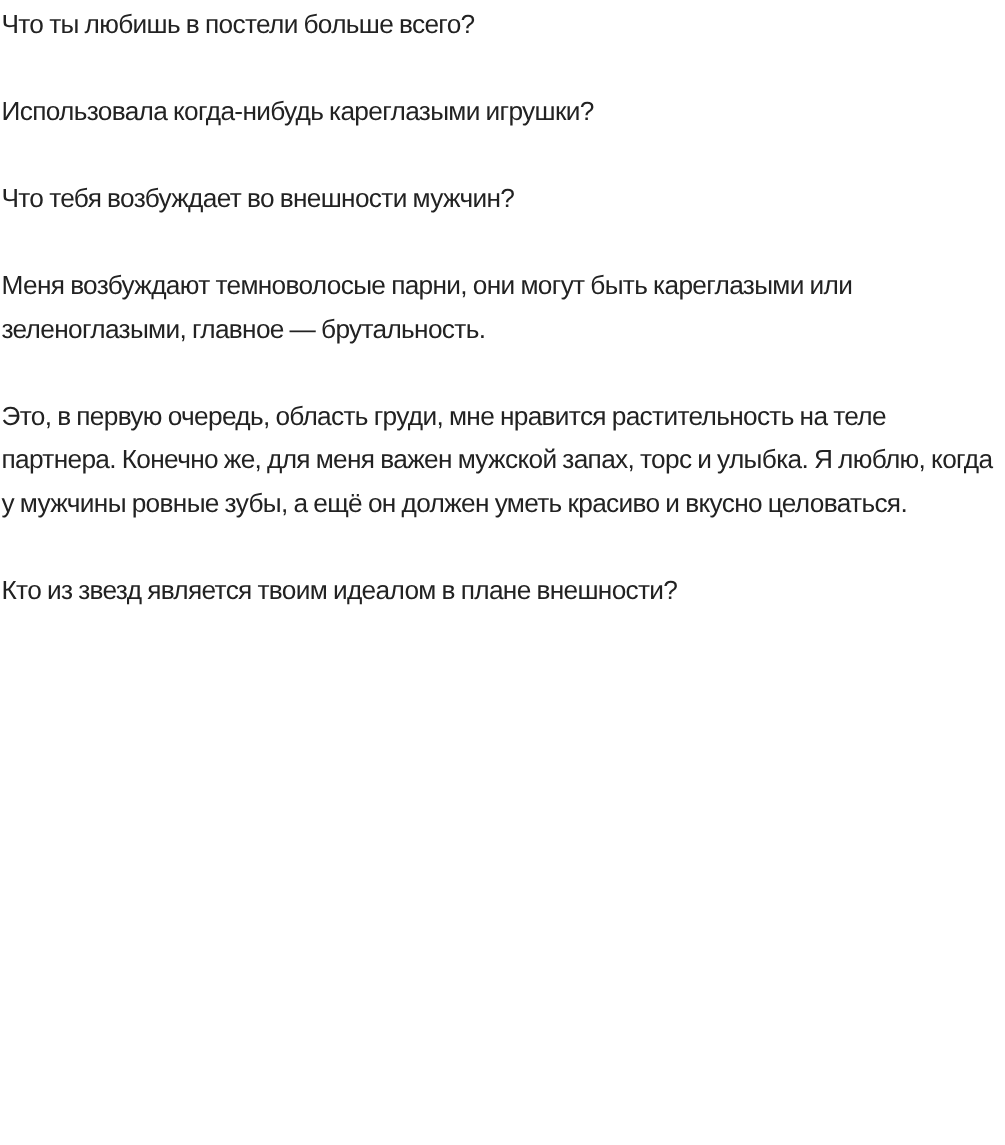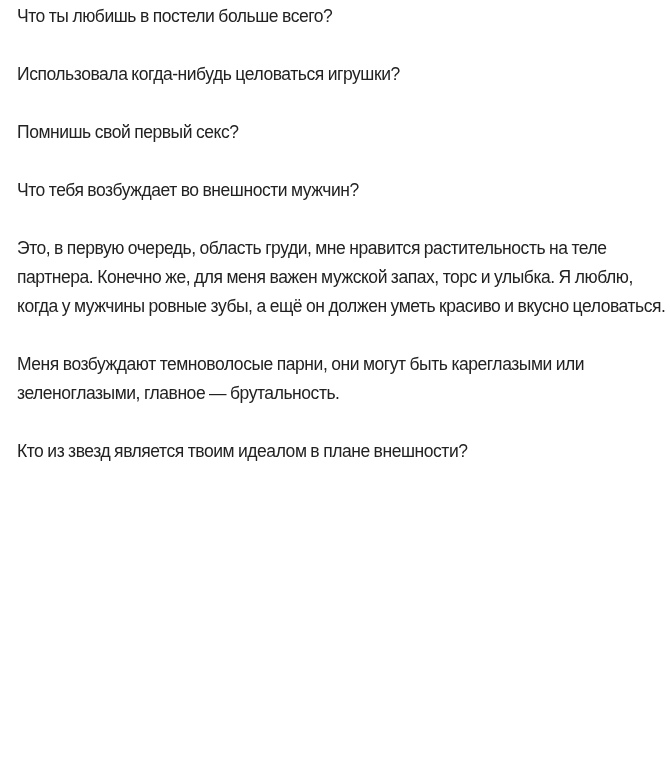--- a/index.html
+++ b/index.html
@@ -15,31 +15,30 @@
     .article {
       padding: 2px 0 0 1px;
       font-family: "Liberation Sans", sans-serif;
       font-size: 17.5px;
       line-height: 29px;
       color: #222222;
       letter-spacing: -0.45px;
       word-spacing: -0.5px;
     }
     .article p {
-      margin: 0 0 29px 16px;
+      margin: 0 0 29px 0;
     }
     .article p.question {
       color: #222222;
     }
   </style>
 </head>
 <body>
 
 <div class="article">
   <p class="question">Что ты любишь в постели больше всего?</p>
-  <p class="question">Использовала когда-нибудь целоваться игрушки?</p>
-  <p class="question">Помнишь свой первый секс?</p>
+  <p class="question">Использовала когда-нибудь кареглазыми игрушки?</p>
   <p class="question">Что тебя возбуждает во внешности мужчин?</p>
+  <p class="answer">Меня возбуждают темноволосые парни, они могут быть кареглазыми или зеленоглазыми, главное — брутальность.</p>
   <p class="answer">Это, в первую очередь, область груди, мне нравится растительность на теле партнера. Конечно же, для меня важен мужской запах, торс и улыбка. Я люблю, когда у мужчины ровные зубы, а ещё он должен уметь красиво и вкусно целоваться.</p>
-  <p class="answer">Меня возбуждают темноволосые парни, они могут быть кареглазыми или зеленоглазыми, главное — брутальность.</p>
   <p class="question">Кто из звезд является твоим идеалом в плане внешности?</p>
 
 </div>
 
 </body></html>

